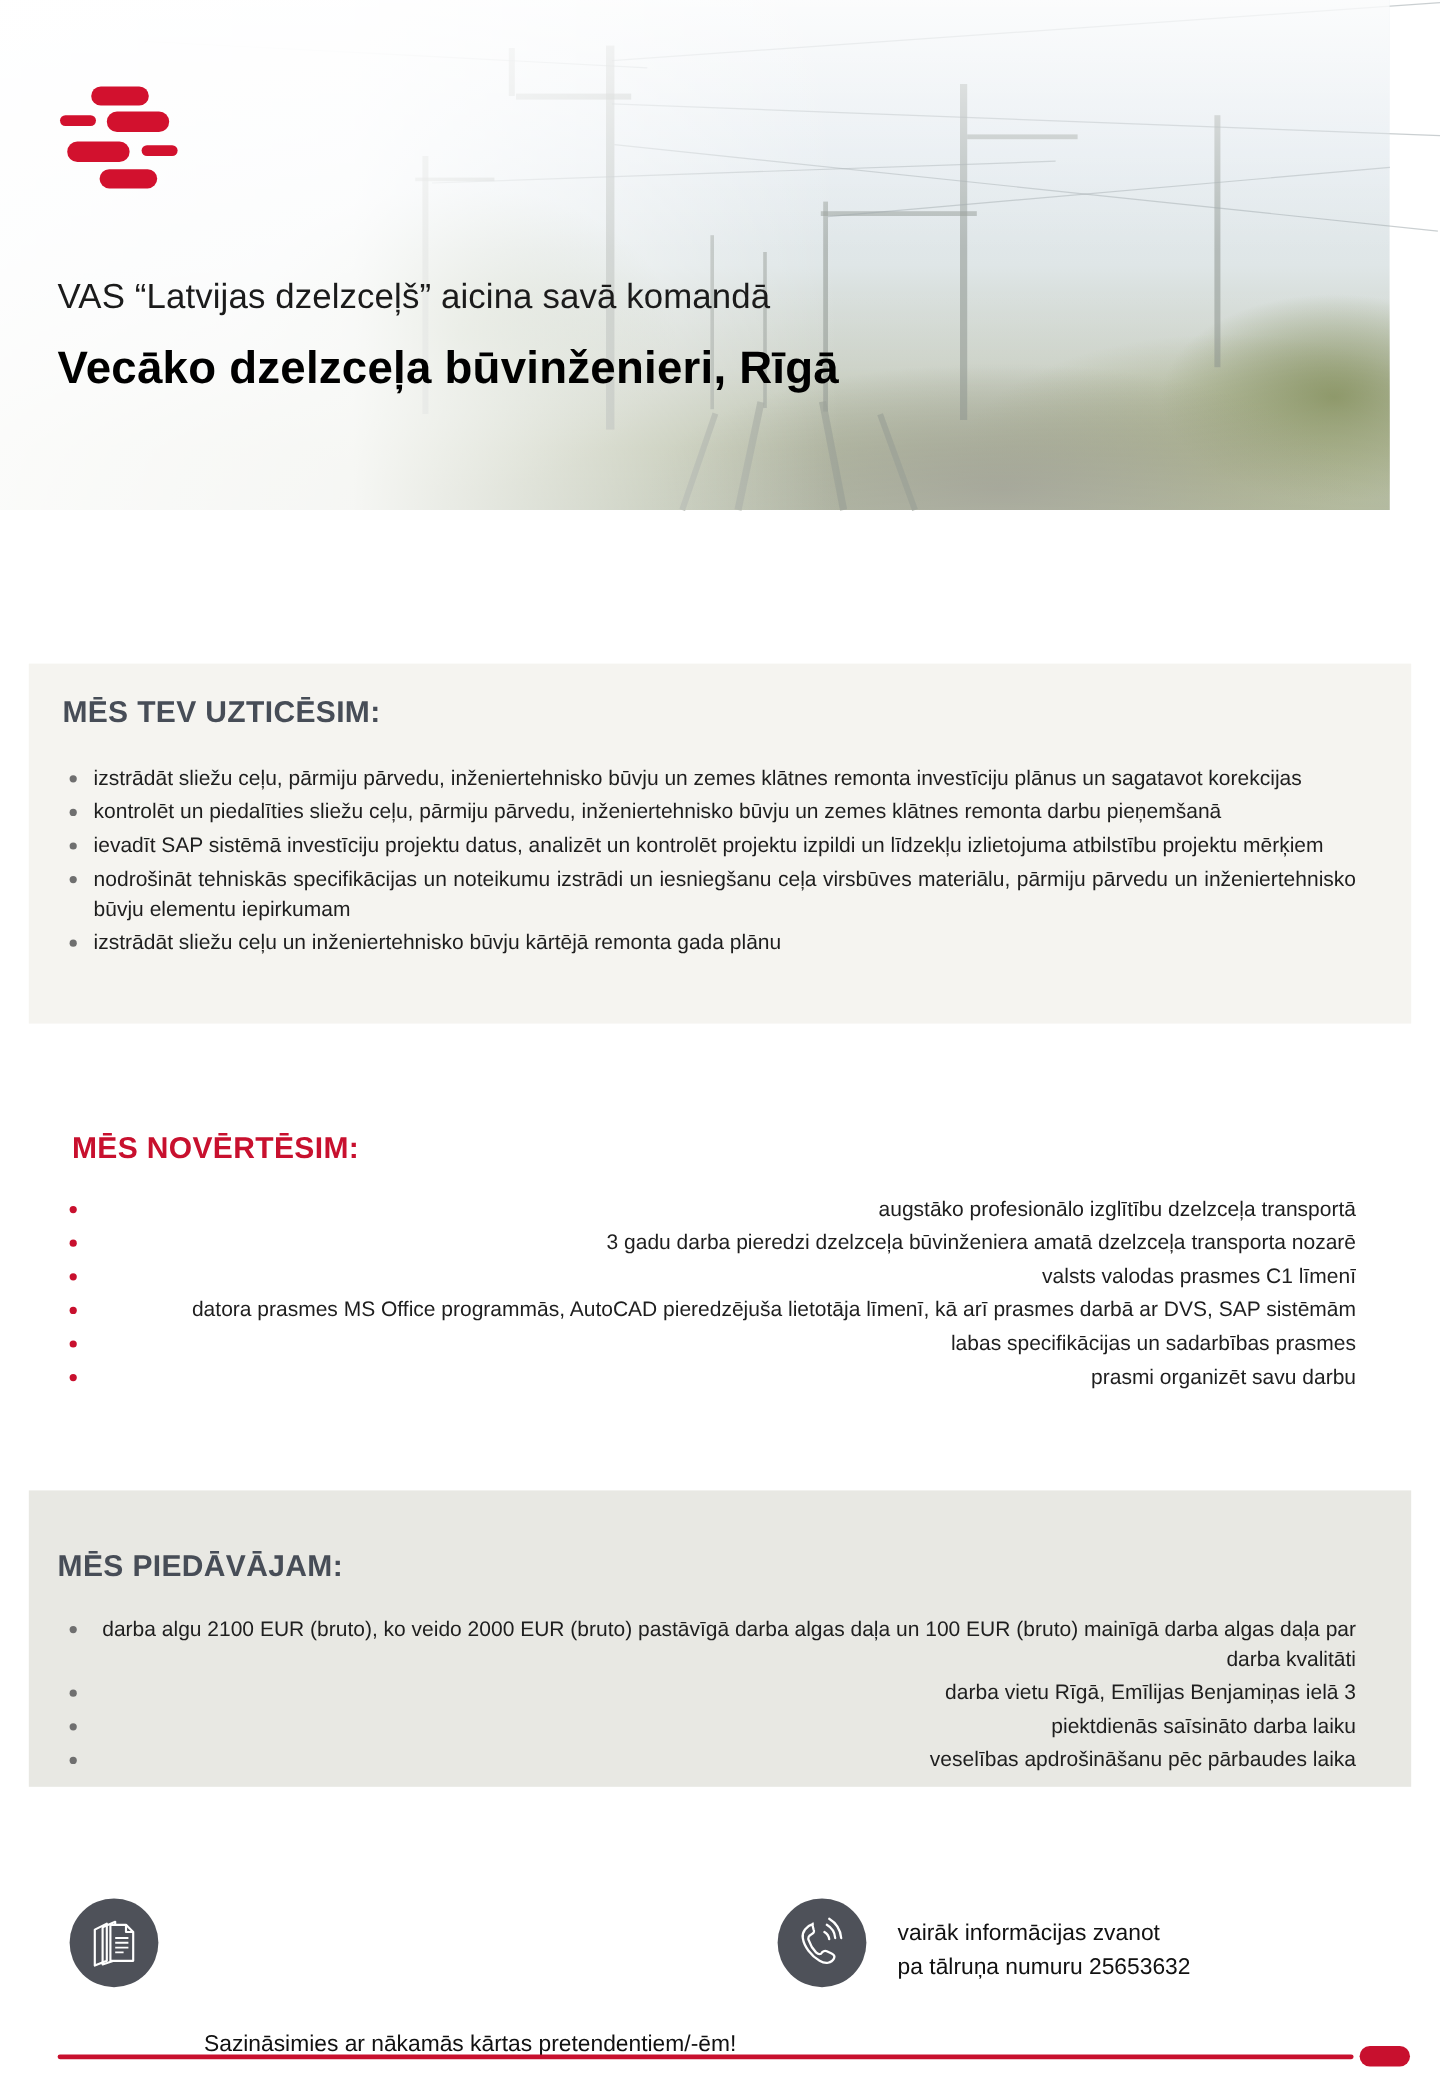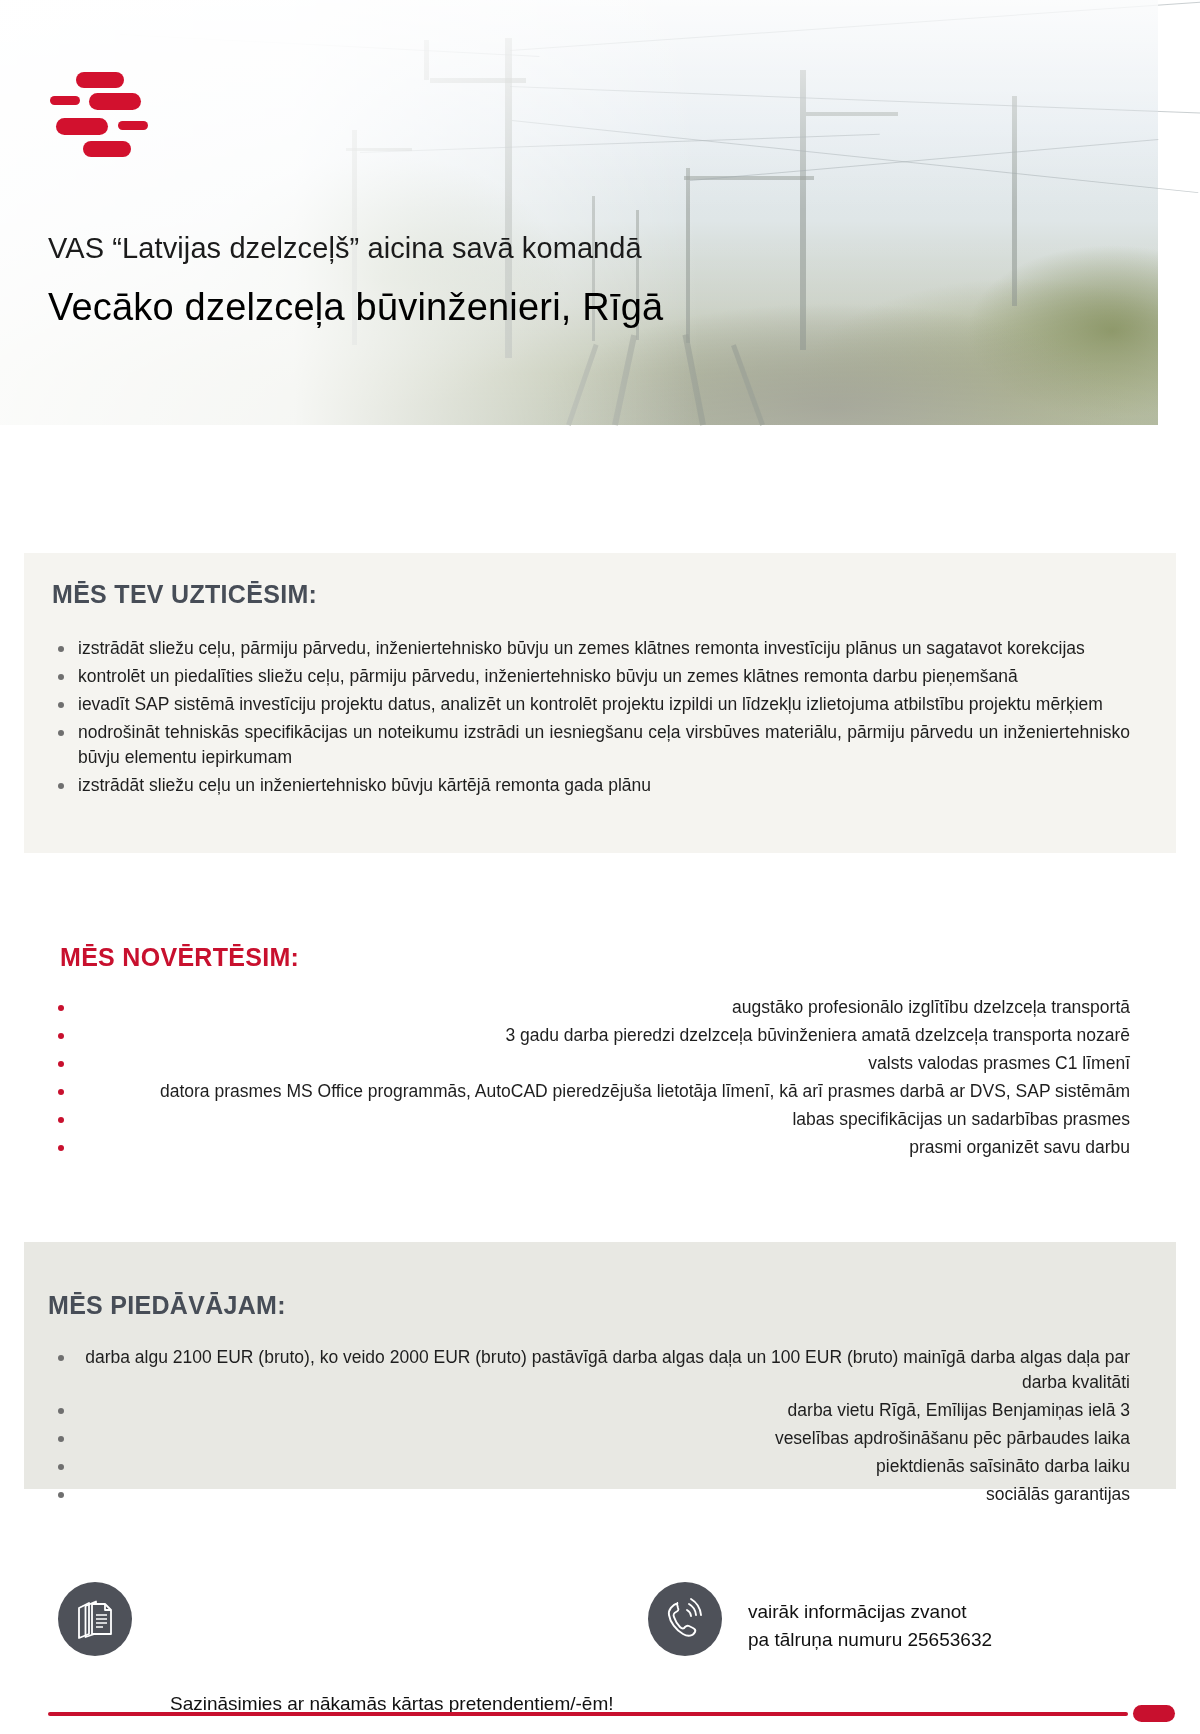--- a/index.html
+++ b/index.html
@@ -109,21 +109,21 @@
     font-size: 29px;
     color: #1b1b1b;
     letter-spacing: .1px;
     white-space: nowrap;
   }
   .hero-title {
     position: absolute;
     left: 48px;
     top: 286px;
     font-size: 38px;
-    font-weight: 400;
+    font-weight: 700;
     color: #000000;
     letter-spacing: .2px;
     white-space: nowrap;
   }
 
   
   .band {
     position: absolute;
     left: 24px;
     width: 1152px;
@@ -285,23 +285,22 @@
   </div>
 
   <div class="band band-c"></div>
 
   <div class="section-head head-gray" style="left:48px; top:1291px;">MĒS PIEDĀVĀJAM:</div>
 
   <div class="bullets nojustify" style="left:48px; top:1345px; width:1082px;">
     <ul>
       <li class="justify">darba algu 2100 EUR (bruto), ko veido 2000 EUR (bruto) pastāvīgā darba algas daļa un 100 EUR (bruto) mainīgā darba algas daļa par darba kvalitāti</li>
       <li>darba vietu Rīgā, Emīlijas Benjamiņas ielā 3</li>
+      <li>piektdienās saīsināto darba laiku</li>
       <li>veselības apdrošināšanu pēc pārbaudes laika</li>
-      <li>piektdienās saīsināto darba laiku</li>
-      <li>sociālās garantijas</li>
     </ul>
   </div>
 
   <div class="footer">
 
     <div class="circle-icon" style="left:58px; top:22px;">
       <svg width="74" height="74" viewBox="0 0 74 74">
         <g fill="none" stroke="#ffffff" stroke-width="1.8" stroke-linejoin="round">
           <path d="M21 26 L31 21 L31 52 L21 56 Z" fill="none"></path>
           <path d="M27.5 24 L38 19.5 L38 51.5 L27.5 55 Z" fill="none"></path>

